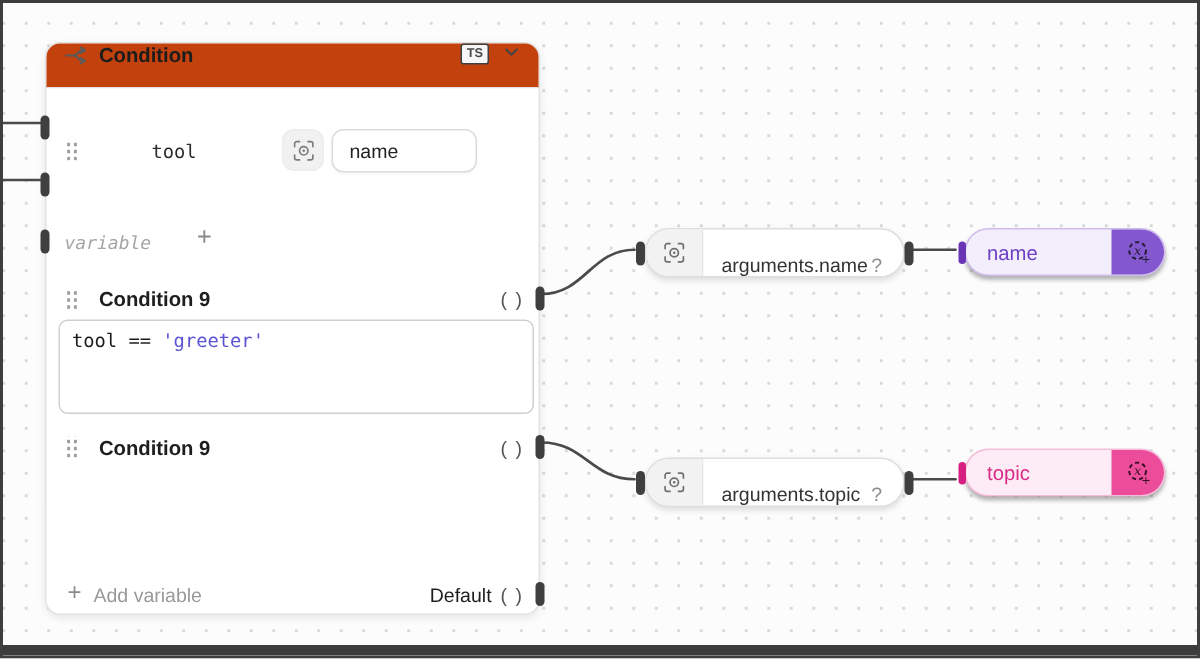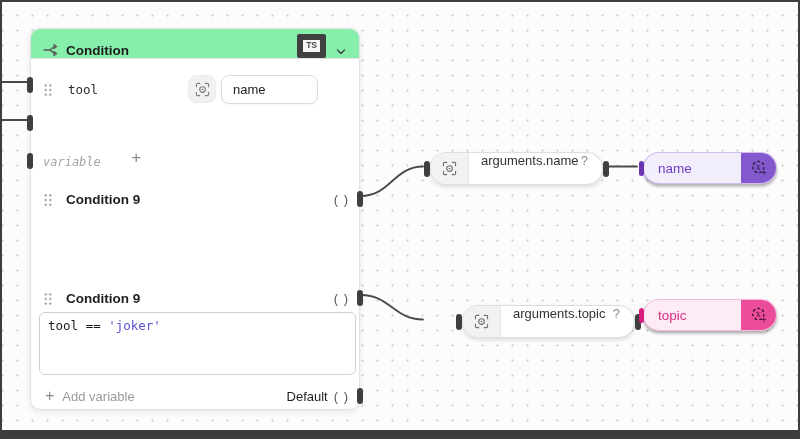--- a/index.html
+++ b/index.html
@@ -9,29 +9,29 @@
     background-image: radial-gradient(circle, #d9d9d9 1px, transparent 1.2px);
     background-size: 15px 15px; background-position: 8px 6px; }
   .bottombar { position:absolute; left:0; right:0; bottom:0; height:7px; background:#3c3c3c; z-index:40; }
 
   svg.edges { position:absolute; inset:0; width:100%; height:100%; z-index:1; pointer-events:none; }
   svg.edges path { stroke: var(--edge); stroke-width:1.8; fill:none; stroke-linecap:round; pointer-events:stroke; }
 
   
   .node-condition { position:absolute; left:28px; top:26px; width:330px; height:382px; background:#fff;
     border:1px solid #e2e2e2; border-radius:10px; box-shadow:0 2px 6px rgba(0,0,0,.09); z-index:5; }
-  .cond-header { position:absolute; left:0; top:0; right:0; height:30px; background:#86efac;
-    border-bottom:1px solid #e3e3e3; border-radius:9px 9px 0 0; display:flex; align-items:flex-end; padding:0 12px; }
+  .cond-header { position:absolute; left:0; top:0; right:0; height:30px; background:#c2410c;
+    border-bottom:1px solid #e3e3e3; border-radius:9px 9px 0 0; display:flex; align-items:flex-start; padding:0 12px; }
   .cond-title { font-size:13.5px; font-weight:bold; color:#1c1c1c; margin-left:7px; }
-  .ts-badge { margin-left:auto; font-size:8.5px; font-weight:bold; color:#4a4a4a; border:6px solid #404040;
+  .ts-badge { margin-left:auto; font-size:8.5px; font-weight:bold; color:#4a4a4a; border:1px solid #404040;
     border-radius:2px; padding:1px 3px; line-height:1.15; background:#f6f6f6; }
   .hdr-chevron { margin-left:9px; display:flex; }
 
   .io-row { position:absolute; left:12px; right:12px; height:30px; display:flex; align-items:center; }
-  .row-tool { top:45px; } .row-value2 { top:79px; }
+  .row-tool { top:56px;gap:33px; } .row-value2 { top:79px; }
   .drag-handle { width:9px; height:14px; flex:0 0 auto;
     background-image:radial-gradient(circle, #9d9d9d 1.1px, transparent 1.3px);
     background-size:4.5px 4.7px; background-position:0.5px 1px; }
   .io-label { margin-left:16px; font-family:"DejaVu Sans Mono", monospace; font-size:12.5px; color:#2b2b2b; }
   .io-icon-btn { position:absolute; left:145px; width:28px; height:28px; background:#f1f1f1;
     border:1px solid #ececec; border-radius:8px; display:flex; align-items:center; justify-content:center; }
   .io-input { position:absolute; left:178px; width:97px; height:29px; background:#fff; border:1px solid #dcdcdc;
     border-radius:8px; display:flex; align-items:center; padding-left:11px; font-size:13px; color:#222;
     box-shadow:0 1px 2px rgba(0,0,0,.04); }
 
@@ -54,22 +54,22 @@
   .add-cond .plus { font-size:16px; color:#8c8c8c; margin-right:8px; margin-left:2px; }
   .default-wrap { margin-left:auto; display:flex; align-items:flex-end; }
   .default-label { font-size:13px; color:#1e1e1e; }
   .default-paren { font-size:13px; color:#555; margin-left:6px; letter-spacing:1px; }
 
   .port { position:absolute; width:6px; height:16px; border-radius:3px; background:#3f3f3f; z-index:6; }
   .port-l { left:-4px; } .port-r { right:-4px; }
 
   
   .selector { position:absolute; left:428px; width:173px; height:33px; background:#fff; border:1px solid #dedede;
-    border-radius:16px; box-shadow:0 2px 4px rgba(0,0,0,.13); display:flex; align-items:flex-start; z-index:5; }
-  .sel-1 { top:150px; } .sel-2 { top:303px;margin-left:32px; }
+    border-radius:16px; box-shadow:0 2px 4px rgba(0,0,0,.13); display:flex; align-items:flex-end; z-index:5; }
+  .sel-1 { top:150px; } .sel-2 { top:303px; }
   .sel-iconbox { width:38px; height:31px; background:#f2f2f2; border-right:1px solid #e6e6e6;
     border-radius:15px 0 0 15px; display:flex; align-items:center; justify-content:center; }
   .sel-path { margin-left:12px; font-size:13px; color:#333; }
   .sel-hint { margin-left:auto; margin-right:14px; font-size:13px; color:#8a8a8a; }
   .selector .port { top:8px; }
 
   
   .varnode { position:absolute; left:641px; width:134px; height:32px; border-radius:16px; display:flex;
     align-items:center; z-index:5; box-shadow:0 2.5px 3px rgba(0,0,0,.3); }
   .vn-name  { top:150px; background:var(--purple-bg); border:1px solid rgba(124,60,200,.28); }
@@ -134,27 +134,27 @@
     <div class="var-row">
       <span class="var-label">variable</span>
       <span class="var-add">+</span>
     </div>
 
     <div class="cond-block-header cbh-1">
       <span class="drag-handle"></span>
       <span class="cond-block-title">Condition 9</span>
       <span class="paren-label">( )</span>
     </div>
+    <div class="code-box code-1"><span>tool == </span><span class="code-string">'greeter'</span></div>
 
     <div class="cond-block-header cbh-2">
       <span class="drag-handle"></span>
       <span class="cond-block-title">Condition 9</span>
       <span class="paren-label">( )</span>
     </div>
-    <div class="code-box code-2"><span>tool == </span><span class="code-string">'joker'</span></div>
 
     <div class="cond-footer">
       <span class="add-cond">
         <span class="plus">+</span>
         <span>Add variable</span>
       </span>
       <span class="default-wrap">
         <span class="default-label">Default</span>
         <span class="default-paren">( )</span>
       </span>

